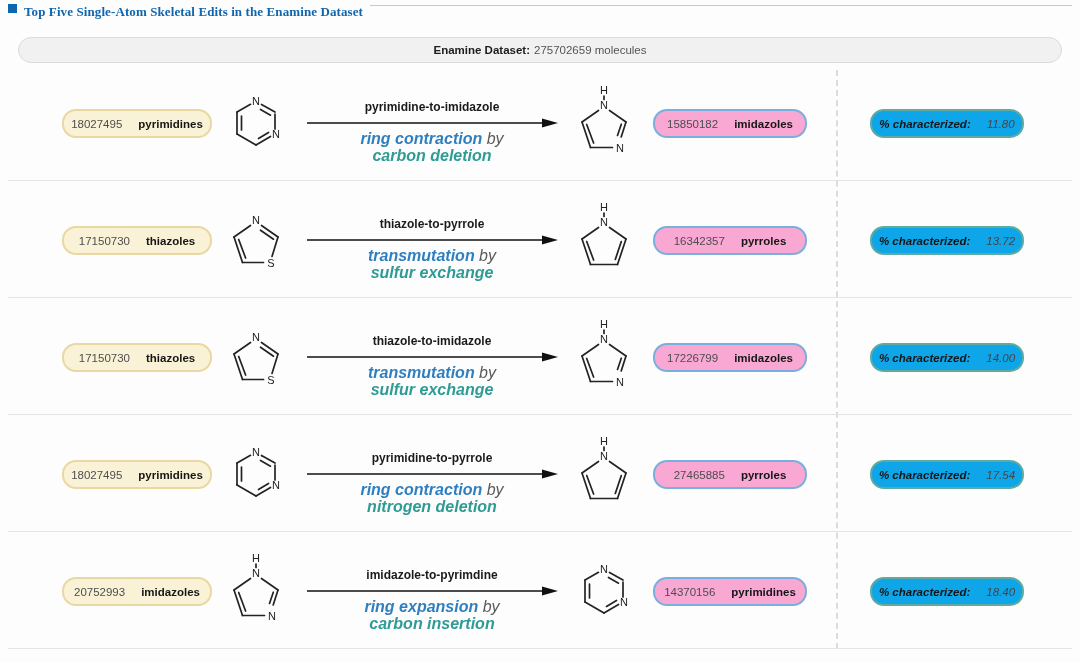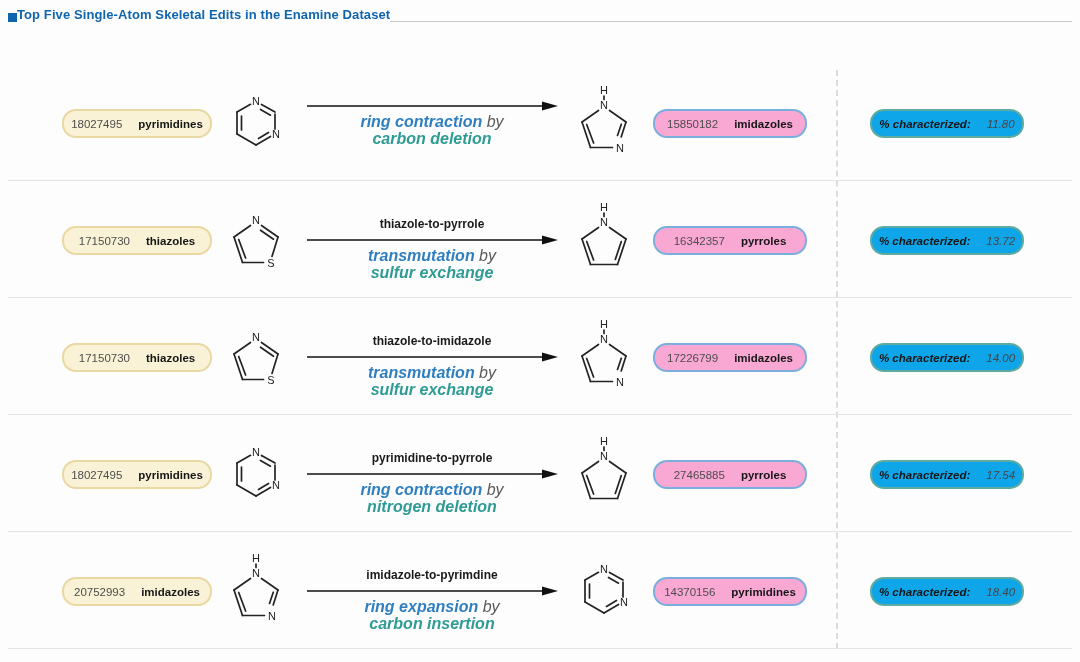--- a/index.html
+++ b/index.html
@@ -1,20 +1,20 @@
 <!DOCTYPE html>
 <html><head>
 <meta charset="utf-8">
 <style>
   html,body{margin:0;padding:0;background:#ffffff;}
   body{font-family:"Liberation Sans",sans-serif;-webkit-font-smoothing:antialiased;}
   .canvas{position:relative;width:1080px;height:662px;background:#fdfdfd;overflow:hidden;}
 
   
-  .title-row{position:absolute;left:8px;right:8px;top:4px;height:18px;display:flex;align-items:flex-end;}
+  .title-row{position:absolute;left:8px;right:8px;top:4px;height:18px;display:flex;align-items:flex-start;gap:7px;font-family:Liberation Serif, serif;}
   .title-bullet{width:9px;height:9px;background:#1065af;flex:0 0 auto;}
   .title-text{color:#1065af;font-weight:bold;font-size:13px;letter-spacing:.1px;white-space:nowrap;}
   .title-rule{flex:1;border-top:1px solid #c9c9c9;height:0;margin-top:1px;}
 
   
   .dataset-bar{position:absolute;left:18px;right:18px;top:37px;height:24px;background:#f1f1f1;
     border:1px solid #dbdbdb;border-radius:13px;display:flex;align-items:center;justify-content:center;
     gap:4px;font-size:11.5px;}
   .dataset-label{font-weight:bold;color:#1c1c1c;}
   .dataset-value{color:#555;}
@@ -56,20 +56,24 @@
 <body>
 
 <div class="canvas">
 
   <div class="title-row">
     <span class="title-bullet"></span>
     <span class="title-text">Top Five Single-Atom Skeletal Edits in the Enamine Dataset</span>
     <span class="title-rule"></span>
   </div>
 
+  <div class="dataset-bar">
+    <span class="dataset-label">Enamine Dataset:</span>
+    <span class="dataset-value">275702659 molecules</span>
+  </div>
 
   <div class="rows-host" id="rows-host">
     <div class="vdash"></div>
 
   <div class="edit-row">
     <div class="badge badge-source">
       <span class="num">18027495</span>
       <span class="nam">pyrimidines</span>
     </div>
     <div class="struct-slot struct-source">
@@ -81,20 +85,21 @@
     <line class="bond" x1="48" y1="25" x2="48" y2="40"></line>
     <line class="bond" x1="43.5" y1="47.5" x2="29" y2="56"></line>
     <line class="bond" x1="41.5" y1="43.5" x2="31.5" y2="49.5"></line>
     <line class="bond" x1="29" y1="56" x2="10" y2="45"></line>
     <line class="bond" x1="10" y1="45" x2="10" y2="23"></line>
     <line class="bond" x1="14.5" y1="41" x2="14.5" y2="27"></line>
     <line class="bond" x1="10" y1="23" x2="23.5" y2="15.3"></line>
   </svg>
 </div>
     <div class="arrow-block">
+      <div class="edit-label">pyrimidine-to-imidazole</div>
       <svg class="arrow-svg" width="252" height="12" viewBox="0 0 252 12">
         <line x1="1" y1="6" x2="238" y2="6" stroke="#111" stroke-width="1.7"></line>
         <polygon points="236,1.5 252,6 236,10.5" fill="#111"></polygon>
       </svg>
       <div class="mech-line">
         <span class="mech-name">ring contraction</span>
         <span class="mech-by">by</span>
       </div>
       <div class="mech-line">
         <span class="mech-detail">carbon deletion</span>

